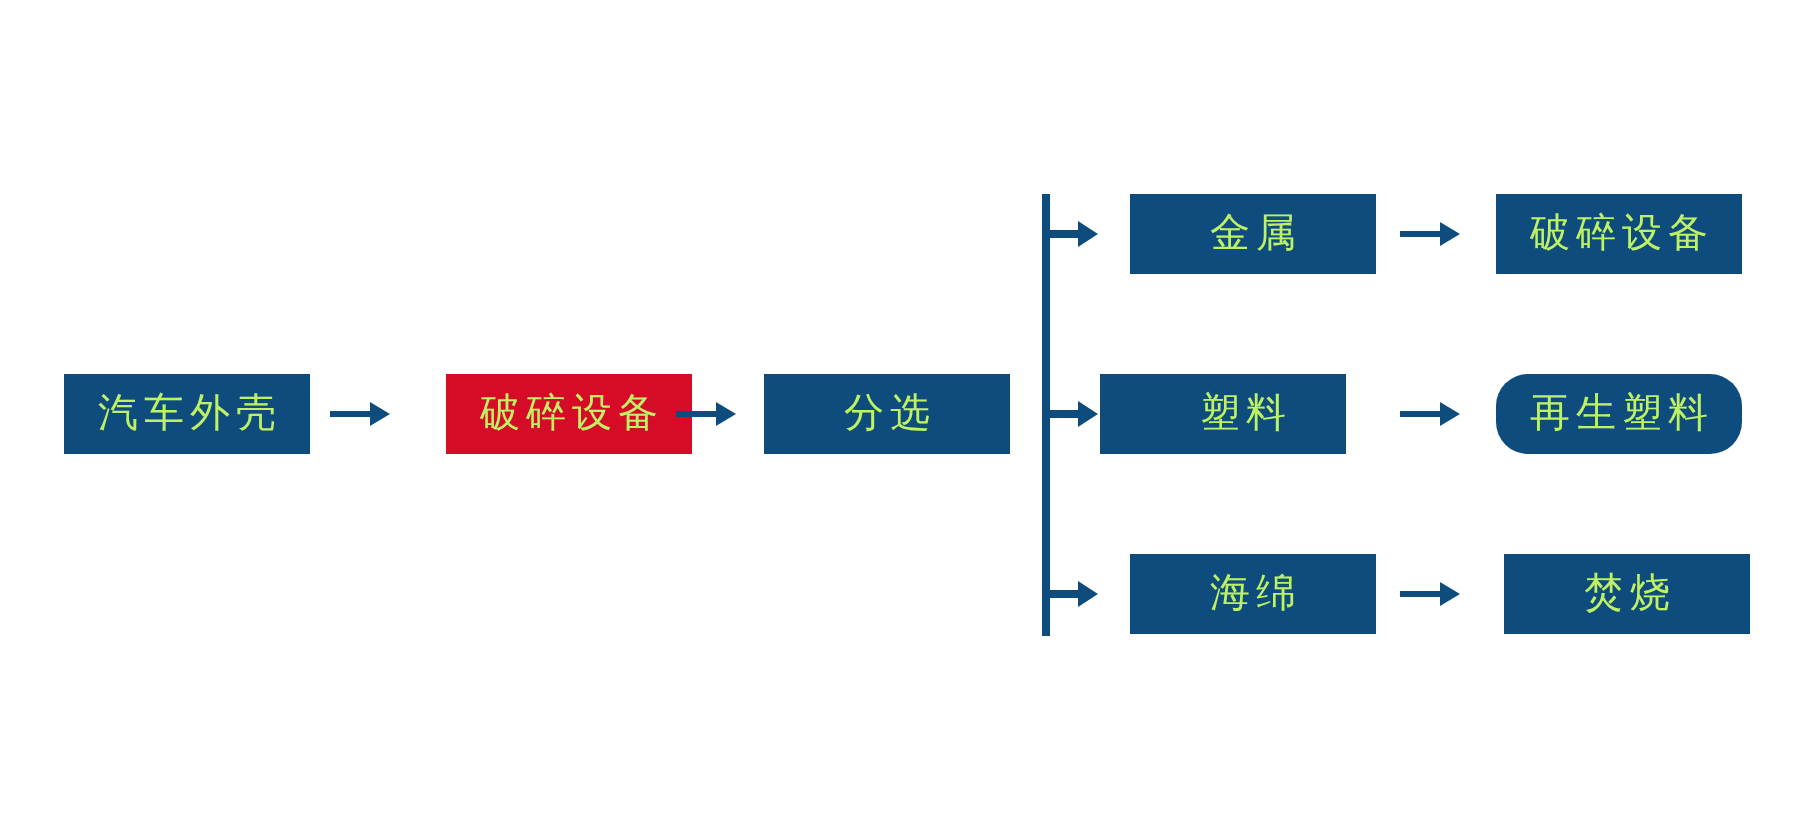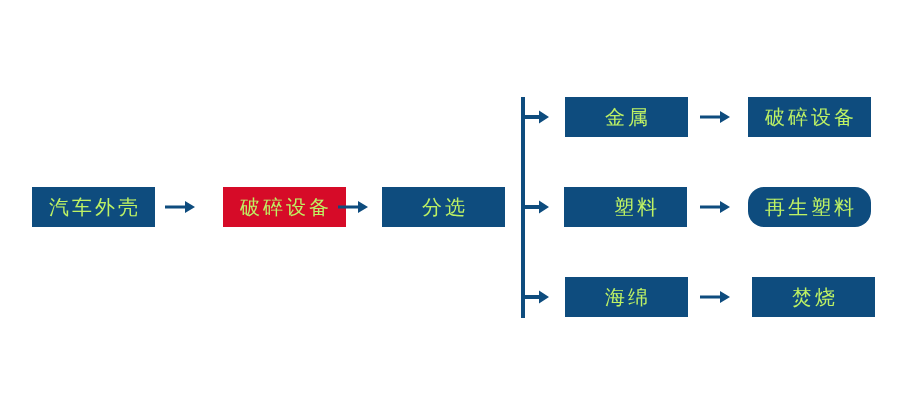--- a/index.html
+++ b/index.html
@@ -99,21 +99,21 @@
   </div>
 
   <div class="node blue" style="left:748px; top:97px;">破碎设备</div>
 
   <div class="branch-arrow" style="left:523px; top:197px;">
     <svg width="26" height="20" viewBox="0 0 26 20">
       <path d="M0 8 H16 V3.5 L26 10 L16 16.5 V12 H0 Z" fill="#0E4C7E"></path>
     </svg>
   </div>
 
-  <div class="node blue" style="left:564px; top:187px;padding-left:20px;">塑料</div>
+  <div class="node blue" style="left:550px; top:187px;padding-left:20px;">塑料</div>
 
   <div class="arrow-h" style="left:700px; top:197px;">
     <svg width="30" height="20" viewBox="0 0 30 20">
       <path d="M0 8.5 H20 V4 L30 10 L20 16 V11.5 H0 Z" fill="#0E4C7E"></path>
     </svg>
   </div>
 
   <div class="node blue" style="left:748px; top:187px;border-radius:16px;">再生塑料</div>
 
   <div class="branch-arrow" style="left:523px; top:287px;">

